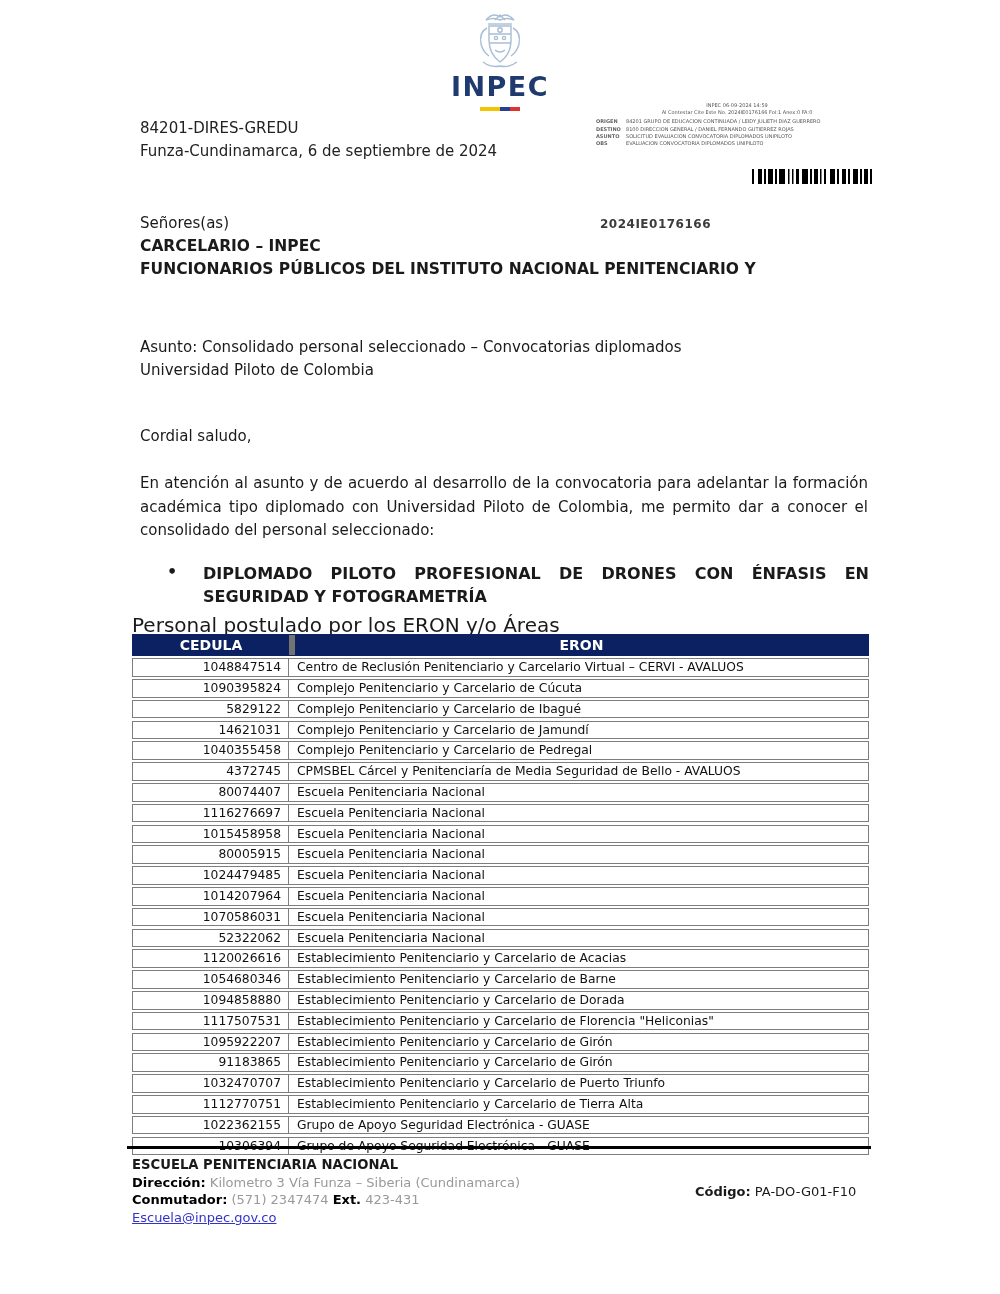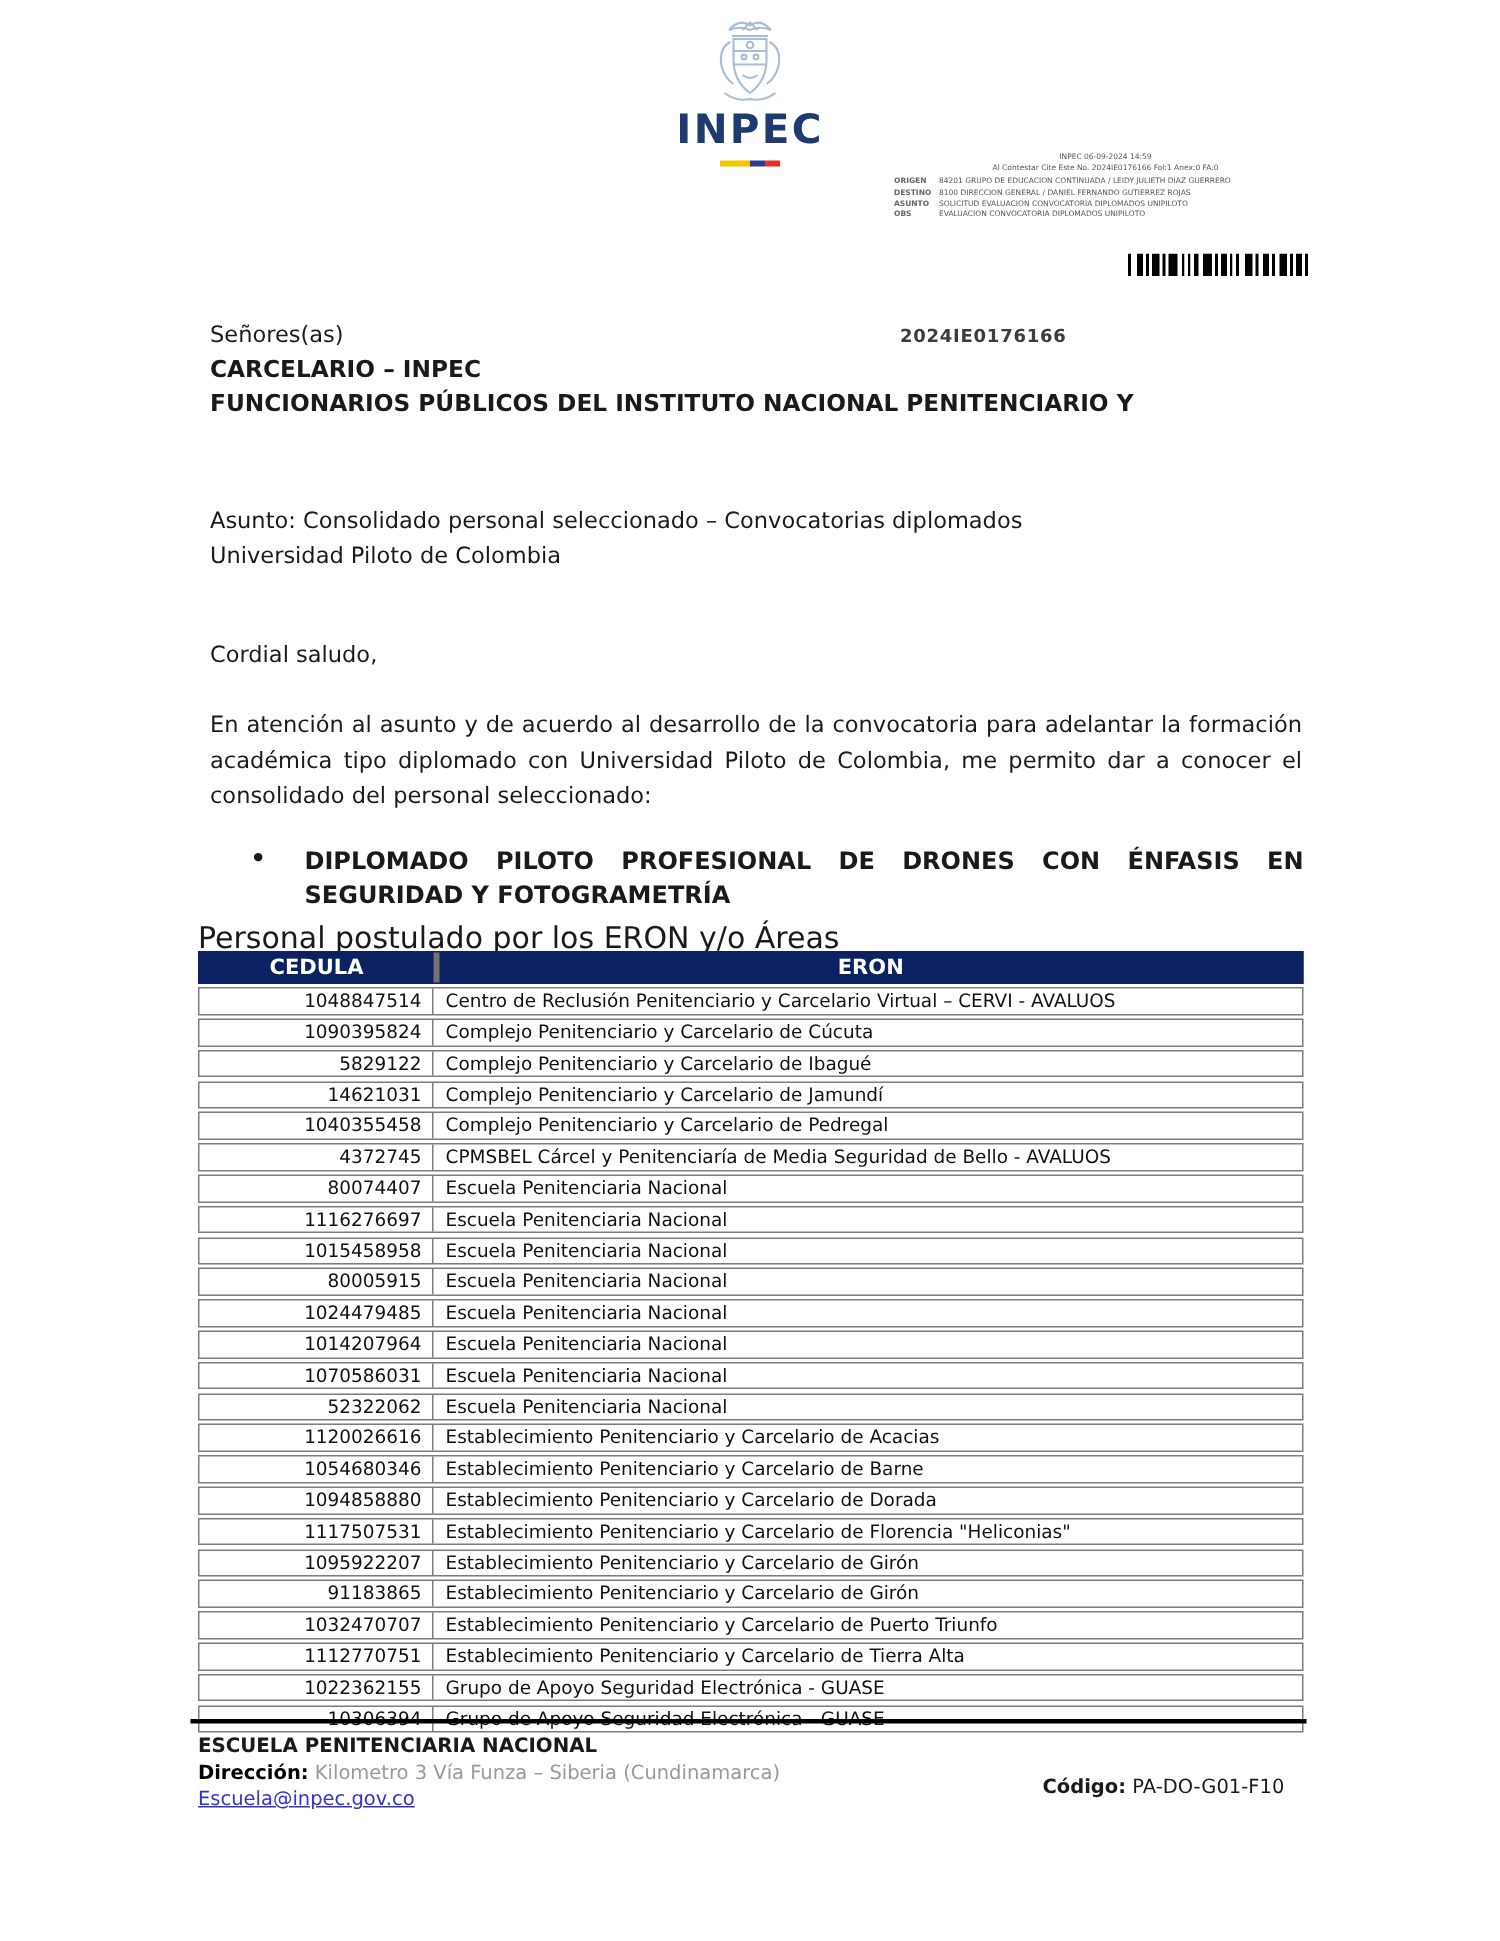--- a/index.html
+++ b/index.html
@@ -41,21 +41,21 @@
             text-align:justify;}
   .bullet{position:absolute;top:562px;left:163px;width:706px;display:flex;}
   .bullet .dot{flex:0 0 36px;font-size:16px;font-weight:700;padding-left:4px;}
   .bullet .btext{flex:1;font-size:16px;font-weight:700;line-height:23px;}
   .bullet .l1{text-align:justify;text-align-last:justify;}
   .table-caption{position:absolute;top:613px;left:132px;font-size:20px;}
 
   
   .tbl{position:absolute;top:634px;left:132px;width:737px;}
   .tbl-head{display:flex;background:#0b2161;border:1px solid #0b2161;height:20px;}
-  .tbl-head .h1{flex:0 0 156px;border-right:4px solid #737373;}
+  .tbl-head .h1{flex:0 0 156px;border-right:6px solid #737373;}
   .tbl-head .h2{flex:1;}
   .tbl-head div{color:#fff;font-weight:700;font-size:14px;text-align:center;line-height:20px;}
   .tbl-row{display:flex;border:1px solid #7d7d7d;height:16.5px;margin-top:2.3px;background:#fff;}
   .tbl-row .c1{flex:0 0 156px;border-right:1px solid #7d7d7d;text-align:right;padding-right:7px;box-sizing:border-box;}
   .tbl-row .c2{flex:1;padding-left:8px;}
   .tbl-row div{font-size:12.3px;line-height:16px;color:#111;white-space:nowrap;overflow:hidden;}
 
   
   .sep{position:absolute;top:1146px;left:127px;width:744px;height:2.5px;background:#000;}
   .footer{position:absolute;top:1156px;left:132px;font-size:13px;line-height:17.5px;}
@@ -91,20 +91,24 @@
       </svg>
       <div class="logo-text">INPEC</div>
       <div class="flag-bar">
         <div class="y" style="background:#F2C500"></div>
         <div class="b" style="background:#2A3F8F"></div>
         <div class="r" style="background:#E0332E"></div>
       </div>
     </div>
   </div>
 
+  <div class="ref-block">
+    <div>84201-DIRES-GREDU</div>
+    <div>Funza-Cundinamarca, 6 de septiembre de 2024</div>
+  </div>
 
   <div class="stamp">
     <div class="c">INPEC 06-09-2024 14:59</div>
     <div class="c">Al Contestar Cite Este No.  2024IE0176166 Fol:1 Anex:0 FA:0</div>
     <div class="stamp-grid" id="stamp-grid">
         <div class="stamp-row">
           <div class="lbl">ORIGEN</div>
           <div class="val">84201 GRUPO DE EDUCACION CONTINUADA / LEIDY JULIETH DIAZ GUERRERO</div>
         </div>
         <div class="stamp-row">
@@ -273,17 +277,18 @@
           <div class="c1">10306394</div>
           <div class="c2">Grupo de Apoyo Seguridad Electrónica - GUASE</div>
         </div>
       </div>
   </div>
 
   <div class="sep"></div>
   <div class="footer">
     <div class="fname">ESCUELA PENITENCIARIA NACIONAL</div>
     <div><b>Dirección:</b><span class="gray"> Kilometro 3 Vía Funza – Siberia (Cundinamarca)</span></div>
+    <div><b>Conmutador:</b><span class="gray"> (571) 2347474 </span><b>Ext.</b><span class="gray"> 423-431</span></div>
     <div><a href="#">Escuela@inpec.gov.co</a></div>
   </div>
   <div class="code"><b>Código:</b><span> PA-DO-G01-F10</span></div>
 
 </div>
 
 </body></html>

